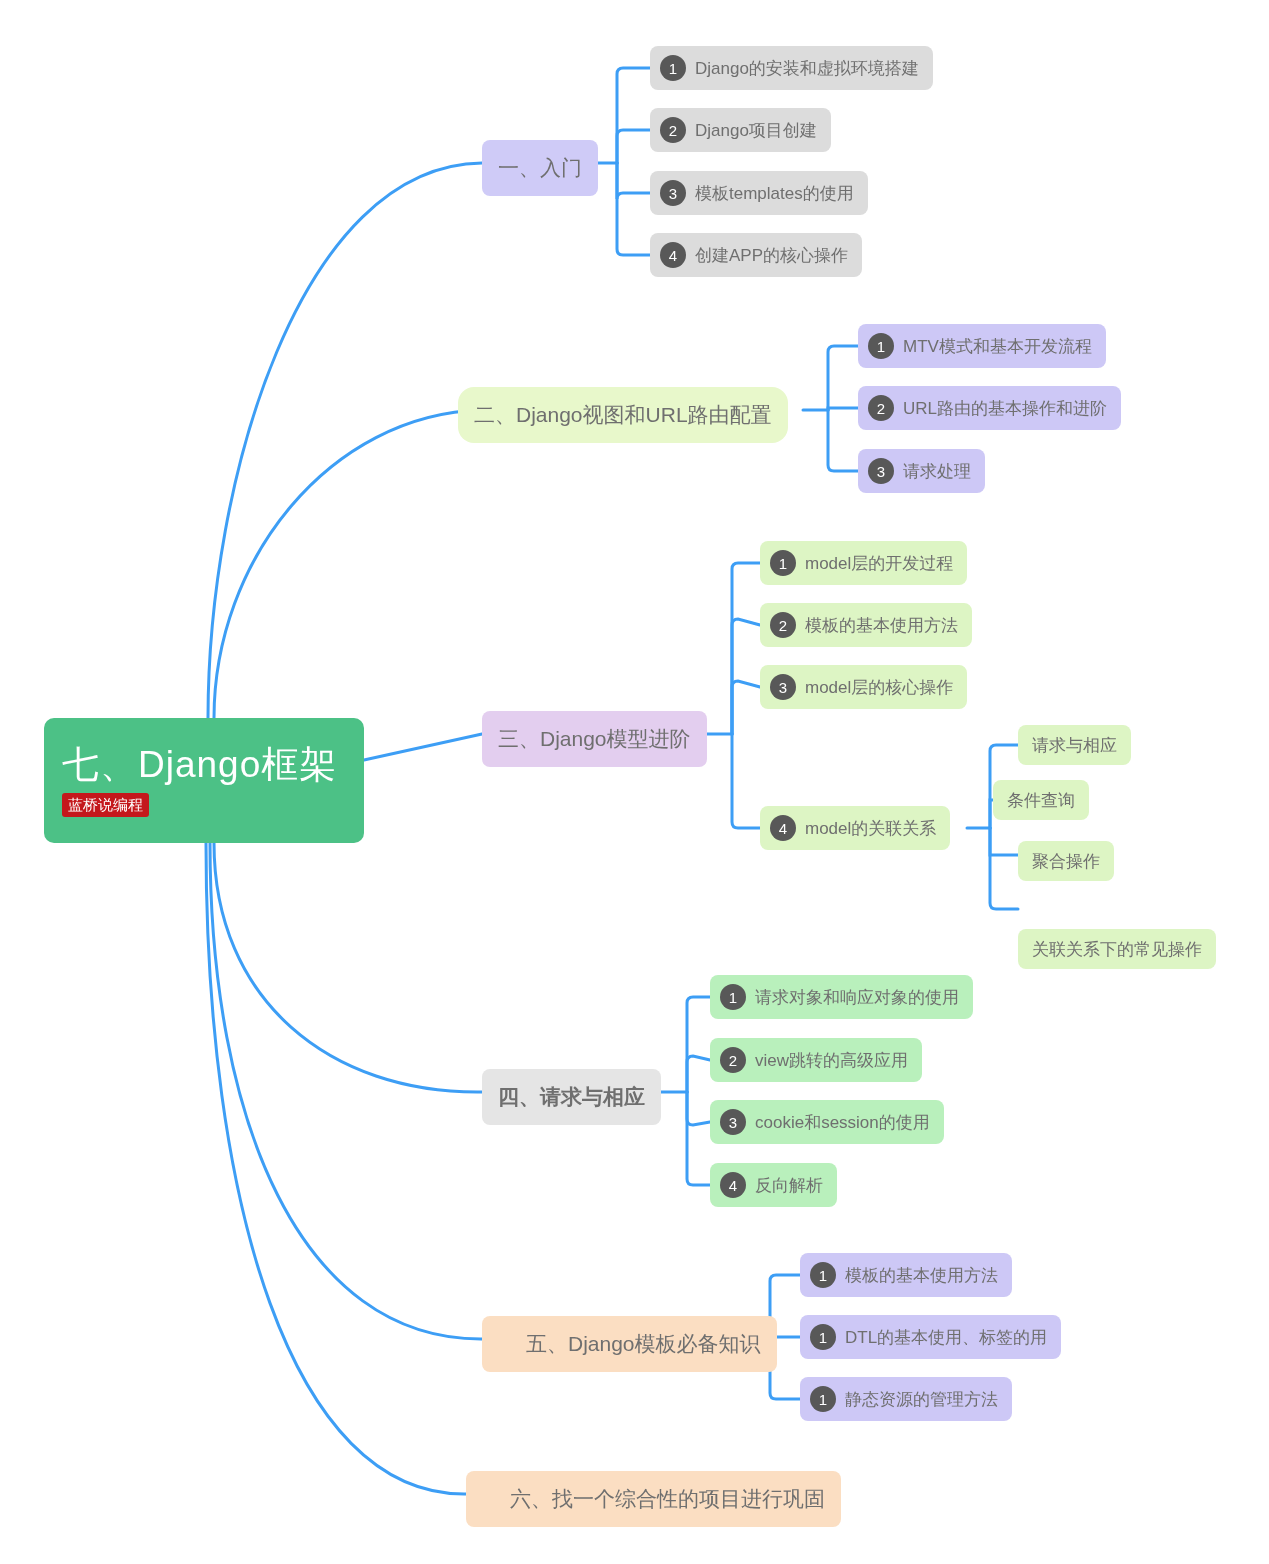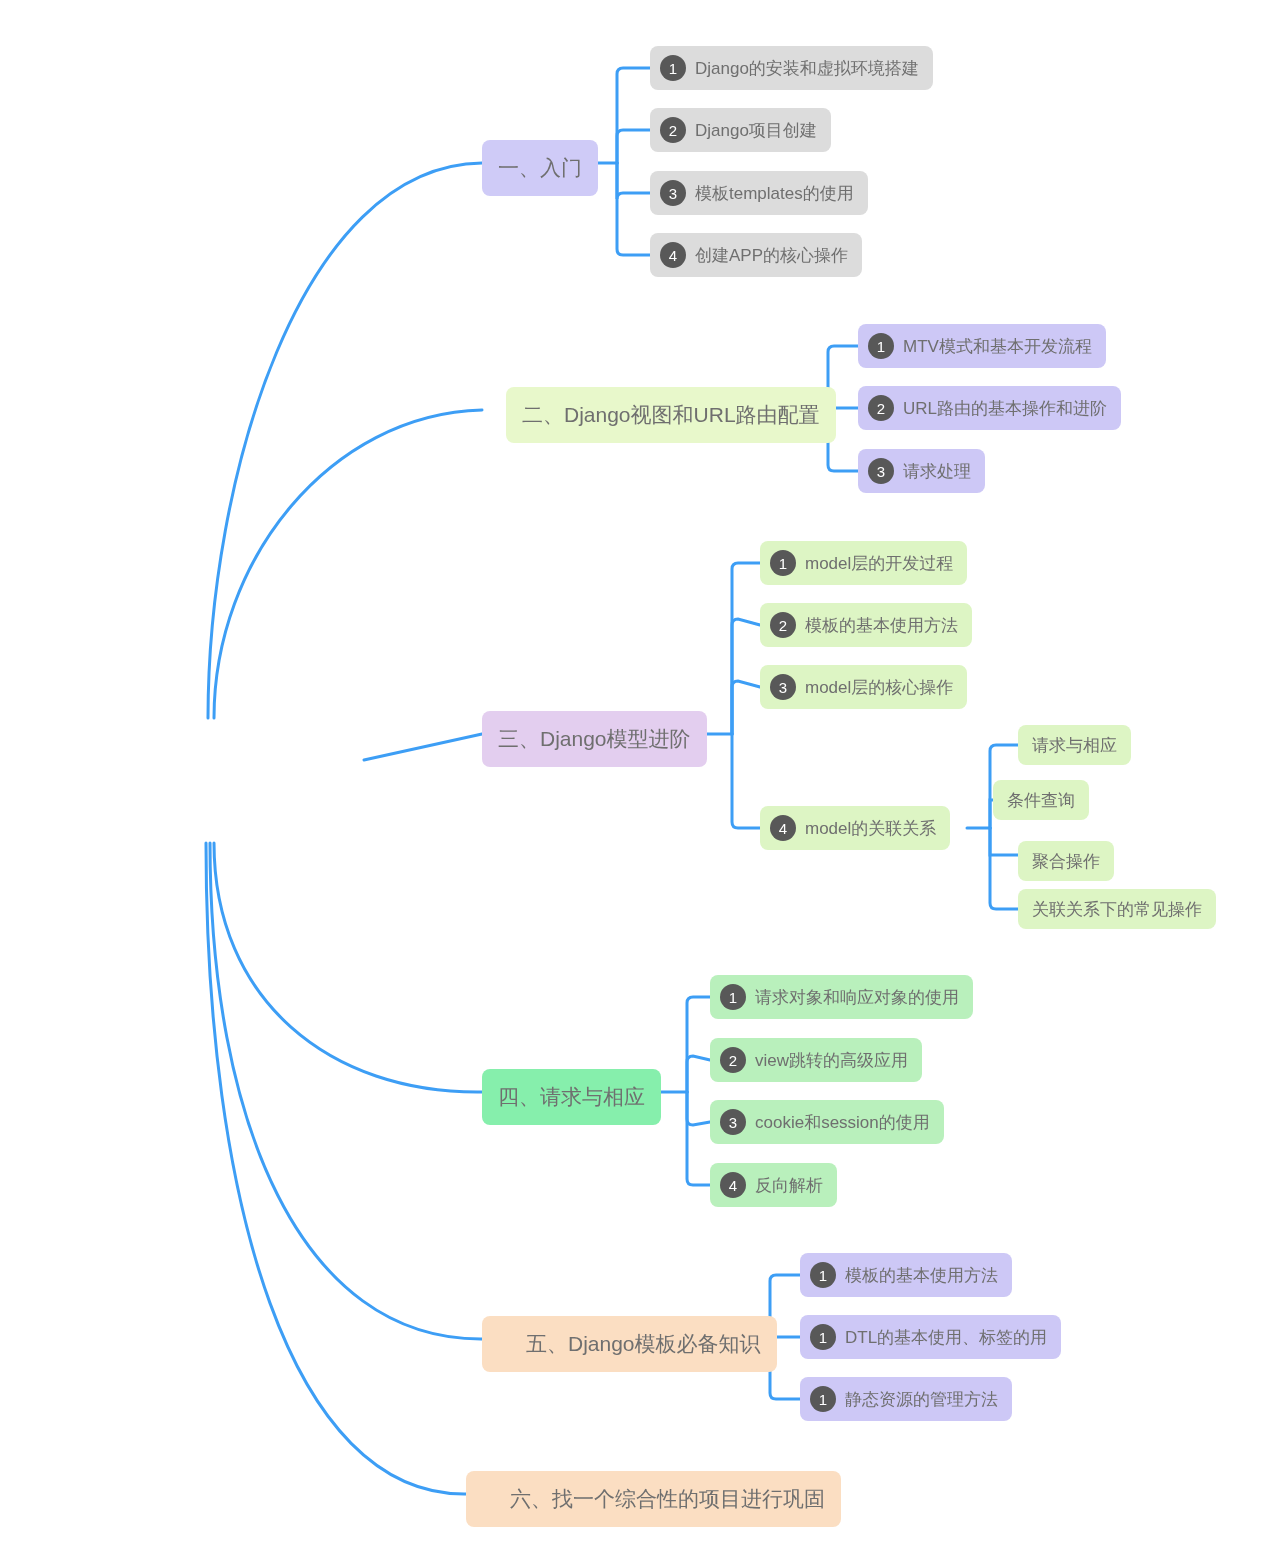--- a/index.html
+++ b/index.html
@@ -51,21 +51,21 @@
 
   
   .topic{
     font-size:21px;
     padding:0 16px;
     height:56px;
   }
   .t-purple{background:#cfcbf7;}
   .t-green {background:#e8f8cb;}
   .t-violet{background:#e3ceef;}
-  .t-ygreen{background:#86efac;}
+  .t-ygreen{background:#e5e5e5;font-weight:bold;}
   .t-orange{background:#fbdec2;padding-left:44px;}
 
   
   .sub{
     font-size:17px;
     height:44px;
     padding:0 14px 0 10px;
     gap:9px;
   }
   .s-gray  {background:#dcdcdc;}
@@ -139,20 +139,24 @@
       <path d="M687,1092 L687,1119 Q687,1125 693,1125 L710,1122"></path>
       <path d="M687,1092 L687,1179 Q687,1185 693,1185 L710,1185"></path>
 
       <path d="M744,1339 L770,1339"></path>
       <path d="M770,1339 L770,1281 Q770,1275 776,1275 L800,1275"></path>
       <path d="M770,1339 L770,1337 L800,1337"></path>
       <path d="M770,1339 L770,1393 Q770,1399 776,1399 L800,1399"></path>
     </g>
   </svg>
 
+  <div class="node root">
+    <span class="root-title">七、Django框架</span>
+    <span class="root-tag">蓝桥说编程</span>
+  </div>
 
   <div class="node topic t-purple" style="left:482px;top:140px;">
     <span class="lbl">一、入门</span>
   </div>
   <div class="node sub s-gray" style="left:650px;top:46px;">
     <span class="badge">1</span>
     <span class="lbl">Django的安装和虚拟环境搭建</span>
   </div>
   <div class="node sub s-gray" style="left:650px;top:108px;">
     <span class="badge">2</span>
@@ -160,21 +164,21 @@
   </div>
   <div class="node sub s-gray" style="left:650px;top:171px;">
     <span class="badge">3</span>
     <span class="lbl">模板templates的使用</span>
   </div>
   <div class="node sub s-gray" style="left:650px;top:233px;">
     <span class="badge">4</span>
     <span class="lbl">创建APP的核心操作</span>
   </div>
 
-  <div class="node topic t-green" style="left:506px;top:387px;">
+  <div class="node topic t-green" style="left:458px;top:387px;border-radius:16px;">
     <span class="lbl">二、Django视图和URL路由配置</span>
   </div>
   <div class="node sub s-purple" style="left:858px;top:324px;">
     <span class="badge">1</span>
     <span class="lbl">MTV模式和基本开发流程</span>
   </div>
   <div class="node sub s-purple" style="left:858px;top:386px;">
     <span class="badge">2</span>
     <span class="lbl">URL路由的基本操作和进阶</span>
   </div>
@@ -204,21 +208,21 @@
   </div>
   <div class="node leaf" style="left:1018px;top:725px;">
     <span class="lbl">请求与相应</span>
   </div>
   <div class="node leaf" style="left:993px;top:780px;font-family:Liberation Mono, monospace;">
     <span class="lbl">条件查询</span>
   </div>
   <div class="node leaf" style="left:1018px;top:835px;margin-top:6px;">
     <span class="lbl">聚合操作</span>
   </div>
-  <div class="node leaf" style="left:1018px;top:889px;">
+  <div class="node leaf" style="left:1018px;top:929px;">
     <span class="lbl">关联关系下的常见操作</span>
   </div>
 
   <div class="node topic t-ygreen" style="left:482px;top:1069px;">
     <span class="lbl">四、请求与相应</span>
   </div>
   <div class="node sub s-green" style="left:710px;top:975px;">
     <span class="badge">1</span>
     <span class="lbl">请求对象和响应对象的使用</span>
   </div>

